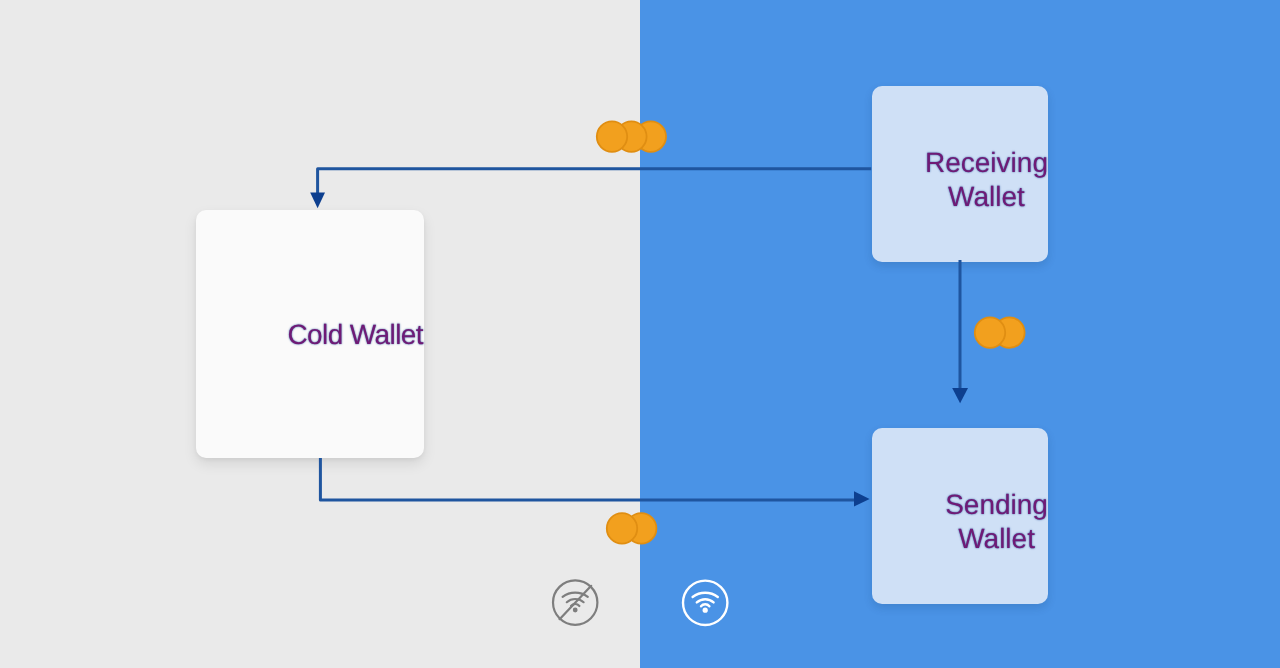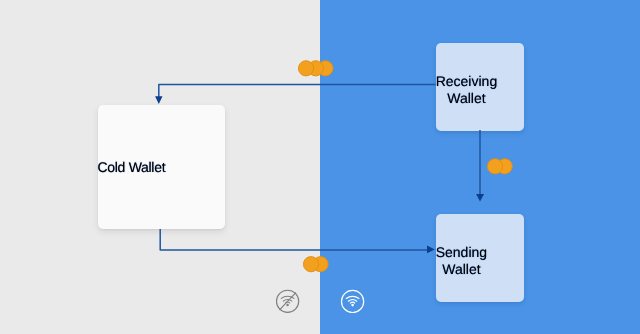--- a/index.html
+++ b/index.html
@@ -5,23 +5,23 @@
   html,body{margin:0;padding:0;background:#fff;}
   body{width:640px;height:334px;overflow:hidden;
        font-family:"Liberation Sans",sans-serif;
        -webkit-font-smoothing:antialiased;text-rendering:geometricPrecision;}
   #stage{position:relative;width:640px;height:334px;}
   .zone{position:absolute;top:0;height:334px;}
   #offline-zone{left:0;width:320px;background:#eaeaea;}
   #online-zone{left:320px;width:320px;background:#4a93e6;}
 
   .node{position:absolute;border-radius:5px;display:flex;align-items:center;
-        justify-content:flex-start;text-align:center;font-size:14px;color:#000000;
+        justify-content:flex-end;text-align:center;font-size:14px;color:#701a75;
         text-shadow:0 0 0.9px rgba(30,76,150,0.95);}
-  #node-cold-wallet{left:97.5px;top:105px;width:127px;height:124px;background:#fafafa;
+  #node-cold-wallet{left:97.5px;top:105px;width:114px;height:124px;background:#fafafa;
         letter-spacing:-0.3px;
         box-shadow:0 3px 7px rgba(0,0,0,0.09),0 1px 2px rgba(0,0,0,0.05);}
   #node-receiving-wallet{left:435.7px;top:42.5px;width:88.3px;height:88px;background:#cfe0f6;
         line-height:16.6px;box-shadow:0 2px 4px rgba(12,48,96,0.16);}
   #node-sending-wallet{left:435.7px;top:202px;width:88.3px;height:88px;background:#cfe0f6;
         line-height:16.6px;box-shadow:0 2px 4px rgba(12,48,96,0.16);margin-top:12px;}
   #node-receiving-wallet>.node-label,#node-sending-wallet>.node-label{position:relative;top:3px;}
 
   svg#connector-overlay{position:absolute;left:0;top:0;width:640px;height:334px;}
 </style>

